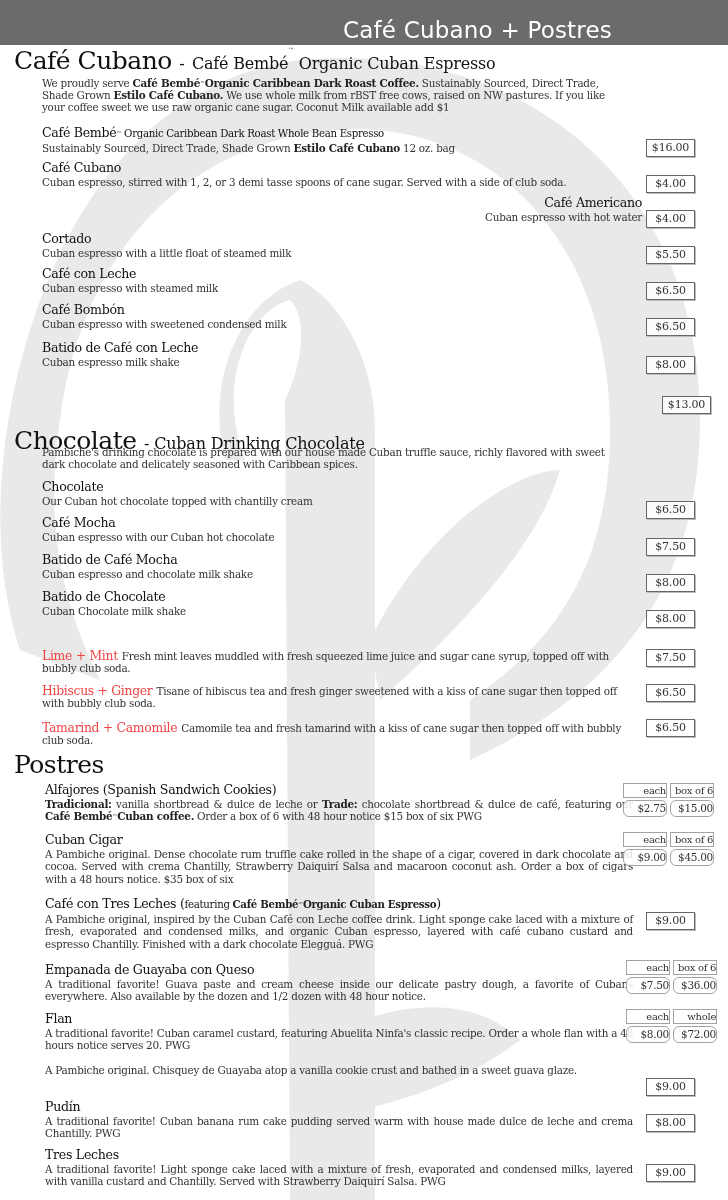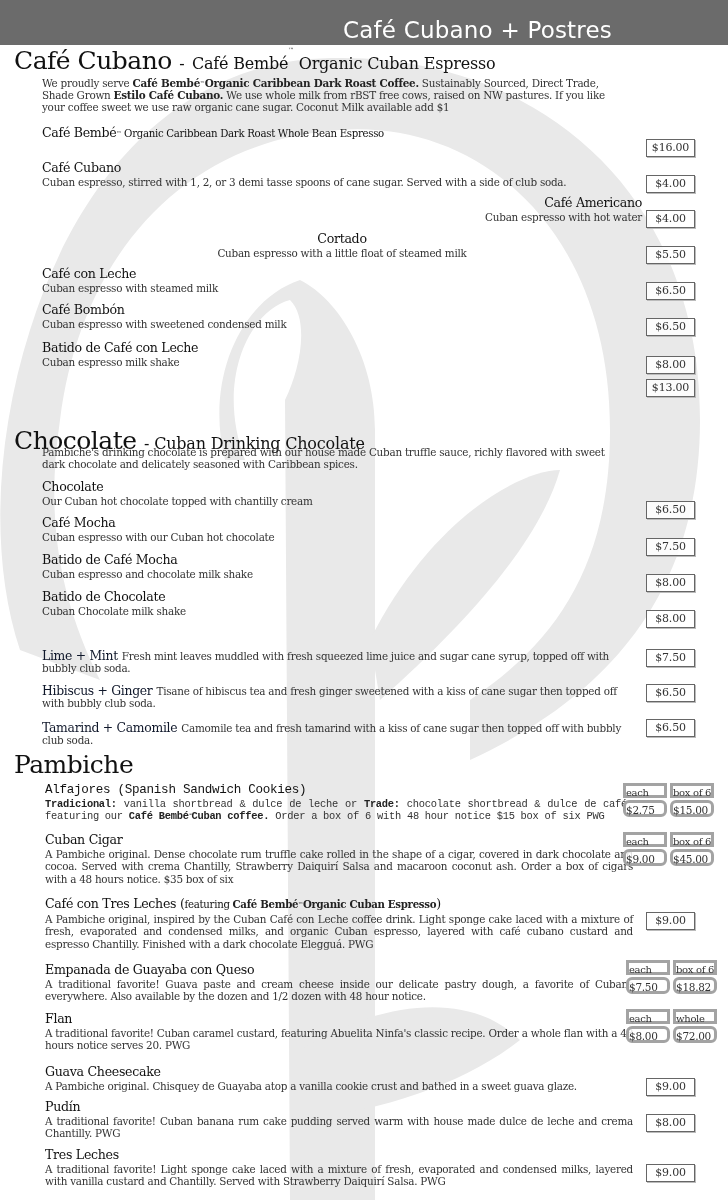--- a/index.html
+++ b/index.html
@@ -16,29 +16,29 @@
   .section-title { position: absolute; left: 14px; font-family: "DejaVu Serif", serif; font-size: 25px; color: #111; white-space: nowrap; letter-spacing: -0.5px; }
   .section-title .sub { font-size: 16px; letter-spacing: -0.2px; }
   .section-title .tm { font-size: 6px; vertical-align: top; }
 
   .intro { position: absolute; left: 42px; width: 580px; font-size: 10.4px; line-height: 12.2px; color: #333; letter-spacing: -0.25px; }
 
   .item { position: absolute; left: 42px; width: 600px; }
   .item-name { font-size: 12.6px; color: #111; letter-spacing: -0.3px; white-space: nowrap; line-height: 16px; }
   .item-name .small { font-size: 10.2px; }
   .item-desc { font-size: 10.4px; line-height: 12.3px; color: #333; letter-spacing: -0.25px; }
-  .inline-name { font-size: 12.4px; color: #0f172a; letter-spacing: -0.3px; margin-right: 4px; }
+  .inline-name { font-size: 12.4px; color: #ef4444; letter-spacing: -0.3px; margin-right: 4px; }
   .b { font-weight: bold; color: #222; }
   .tm { font-size: 5px; vertical-align: top; }
   .justify { text-align: justify; width: 588px; }
 
   .price { position: absolute; left: 646px; width: 49px; height: 18px; border: 1px solid #666; box-shadow: 1px 1px 0 #bbb; font-size: 11px; color: #333; text-align: center; line-height: 16px; background: rgba(255,255,255,0.85); letter-spacing: -0.2px; }
 
   .ptable { position: absolute; display: grid; grid-template-columns: 44px 44px; grid-template-rows: 15px 17px; gap: 2px 3px; }
-  .ptable div { border: 3px solid #a3a3a3; font-size: 10px; text-align: left; line-height: 13px; color: #333; background: rgba(255,255,255,0.85); letter-spacing: -0.3px; white-space: nowrap; }
+  .ptable div { border: 1px solid #a3a3a3; font-size: 10px; text-align: right; line-height: 13px; color: #333; background: rgba(255,255,255,0.85); letter-spacing: -0.3px; white-space: nowrap; }
   .ptable div.v { line-height: 15px; font-size: 10.5px; border-radius: 6px; }
 </style>
 </head>
 <body>
 
 <svg class="watermark" viewBox="0 0 728 1200" xmlns="http://www.w3.org/2000/svg">
   <g fill="#e9e9e9">
     <path d="M 300 60 C 520 40 700 180 700 420 C 700 600 600 700 470 760 L 470 700 C 560 640 610 560 610 430 C 610 230 480 120 340 130 C 180 140 80 260 60 420 C 45 520 60 600 100 680 L 20 650 C -10 560 -5 440 30 330 C 80 170 180 75 300 60 Z"></path>
     <path d="M 245 460 C 215 380 250 310 290 300 C 310 320 300 370 285 400 L 290 1200 L 375 1200 L 375 430 C 375 360 340 300 300 280 C 240 300 205 380 225 460 Z"></path>
     <path d="M 370 640 C 430 520 520 470 560 470 C 540 540 470 620 380 700 Z"></path>
@@ -58,36 +58,37 @@
     <span class="sub">-</span>
     <span class="sub">Café Bembé</span><span class="tm">™</span><span class="sub"> Organic Cuban Espresso</span>
   </div>
 
   <div class="intro" style="top:77px;">
     <span>We proudly serve </span><span class="b">Café Bembé</span><span class="tm">™</span><span class="b">Organic Caribbean Dark Roast Coffee.</span><span> Sustainably Sourced, Direct Trade, Shade Grown </span><span class="b">Estilo Café Cubano.</span><span> We use whole milk from rBST free cows, raised on NW pastures. If you like your coffee sweet we use raw organic cane sugar.  Coconut Milk available add $1</span>
   </div>
 
   <div class="item" style="top:125px;">
     <div class="item-name"><span>Café Bembé</span><span class="tm">™</span><span class="small"> Organic Caribbean Dark Roast Whole Bean Espresso</span></div>
+    <div class="item-desc"><span>Sustainably Sourced, Direct Trade, Shade Grown </span><span class="b">Estilo Café Cubano</span><span> 12 oz. bag</span></div>
   </div>
   <div class="price" style="top:139px;">$16.00</div>
 
   <div class="item" style="top:160px;">
     <div class="item-name">Café Cubano</div>
     <div class="item-desc">Cuban espresso, stirred with 1, 2, or 3 demi tasse spoons of cane sugar. Served with a side of club soda.</div>
   </div>
   <div class="price" style="top:175px;">$4.00</div>
 
   <div class="item" style="top:195px;text-align:right;">
     <div class="item-name">Café Americano</div>
     <div class="item-desc">Cuban espresso with hot water</div>
   </div>
   <div class="price" style="top:210px;">$4.00</div>
 
-  <div class="item" style="top:231px;text-align:center;">
+  <div class="item" style="top:231px;">
     <div class="item-name">Cortado</div>
     <div class="item-desc">Cuban espresso with a little float of steamed milk</div>
   </div>
   <div class="price" style="top:246px;">$5.50</div>
 
   <div class="item" style="top:266px;">
     <div class="item-name">Café con Leche</div>
     <div class="item-desc">Cuban espresso with steamed milk</div>
   </div>
   <div class="price" style="top:282px;">$6.50</div>
@@ -97,21 +98,21 @@
     <div class="item-desc">Cuban espresso with sweetened condensed milk</div>
   </div>
   <div class="price" style="top:318px;">$6.50</div>
 
   <div class="item" style="top:340px;">
     <div class="item-name">Batido de Café con Leche</div>
     <div class="item-desc">Cuban espresso milk shake</div>
   </div>
   <div class="price" style="top:356px;">$8.00</div>
 
-  <div class="price" style="top:379px;">$13.00</div>
+  <div class="price" style="top:396px;margin-left:16px;">$13.00</div>
 
   <div class="section-title" style="top:426px;">
     <span>Chocolate</span>
     <span class="sub">-</span><span class="sub"> Cuban Drinking Chocolate</span>
   </div>
   <div class="intro" style="top:446px;">Pambiche's drinking chocolate is prepared with our house made Cuban truffle sauce, richly flavored with sweet dark chocolate and delicately seasoned with Caribbean spices.</div>
 
   <div class="item" style="top:479px;">
     <div class="item-name">Chocolate</div>
     <div class="item-desc">Our Cuban hot chocolate topped with chantilly cream</div>
@@ -146,24 +147,24 @@
     <span class="inline-name">Hibiscus + Ginger</span><span>Tisane of hibiscus tea and fresh ginger sweetened with a kiss of cane sugar then topped off with bubbly club soda.</span>
   </div>
   <div class="price" style="top:684px;">$6.50</div>
 
   <div class="item-desc" style="position:absolute; top:722px; left:42px; width:580px;">
     <span class="inline-name">Tamarind + Camomile</span><span>Camomile tea and fresh tamarind with a kiss of cane sugar then topped off with bubbly club soda.</span>
   </div>
   <div class="price" style="top:719px;">$6.50</div>
 
   <div class="section-title" style="top:750px;">
-    <span>Pambiche</span>
-  </div>
-
-  <div class="item" style="top:782px; left:45px;font-family:Liberation Mono, monospace;">
+    <span>Postres</span>
+  </div>
+
+  <div class="item" style="top:782px; left:45px;">
     <div class="item-name">Alfajores (Spanish Sandwich Cookies)</div>
     <div class="item-desc justify"><span class="b">Tradicional:</span><span> vanilla shortbread &amp; dulce de leche or </span><span class="b">Trade:</span><span> chocolate shortbread &amp; dulce de café, featuring our </span><span class="b">Café Bembé</span><span class="tm">™</span><span class="b">Cuban coffee.</span><span> Order a box of 6 with 48 hour notice $15 box of six  PWG</span></div>
   </div>
   <div class="ptable" style="top:783px; left:623px;">
     <div>each</div>
     <div>box of 6</div>
     <div class="v">$2.75</div>
     <div class="v">$15.00</div>
   </div>
 
@@ -185,36 +186,35 @@
   <div class="price" style="top:912px;">$9.00</div>
 
   <div class="item" style="top:962px; left:45px;">
     <div class="item-name">Empanada de Guayaba con Queso</div>
     <div class="item-desc justify">A traditional favorite! Guava paste and cream cheese inside our delicate pastry dough, a favorite of Cubans everywhere.  Also available by the dozen and 1/2 dozen with 48 hour notice.</div>
   </div>
   <div class="ptable" style="top:960px; left:626px;">
     <div>each</div>
     <div>box of 6</div>
     <div class="v">$7.50</div>
-    <div class="v">$18.82</div>
+    <div class="v">$36.00</div>
   </div>
 
   <div class="item" style="top:1011px; left:45px;">
     <div class="item-name">Flan</div>
     <div class="item-desc justify">A traditional favorite! Cuban caramel custard, featuring Abuelita Ninfa's classic recipe. Order a whole flan with a 48 hours notice serves 20.  PWG</div>
   </div>
   <div class="ptable" style="top:1009px; left:626px;">
     <div>each</div>
     <div>whole</div>
     <div class="v">$8.00</div>
     <div class="v">$72.00</div>
   </div>
 
   <div class="item" style="top:1064px; left:45px;">
-    <div class="item-name">Guava Cheesecake</div>
     <div class="item-desc">A Pambiche original. Chisquey de Guayaba atop a vanilla cookie crust and bathed in a sweet guava glaze.</div>
   </div>
   <div class="price" style="top:1078px;">$9.00</div>
 
   <div class="item" style="top:1099px; left:45px;">
     <div class="item-name">Pudín</div>
     <div class="item-desc justify">A traditional favorite! Cuban banana rum cake pudding served warm with house made dulce de leche and crema Chantilly.  PWG</div>
   </div>
   <div class="price" style="top:1114px;">$8.00</div>
 

